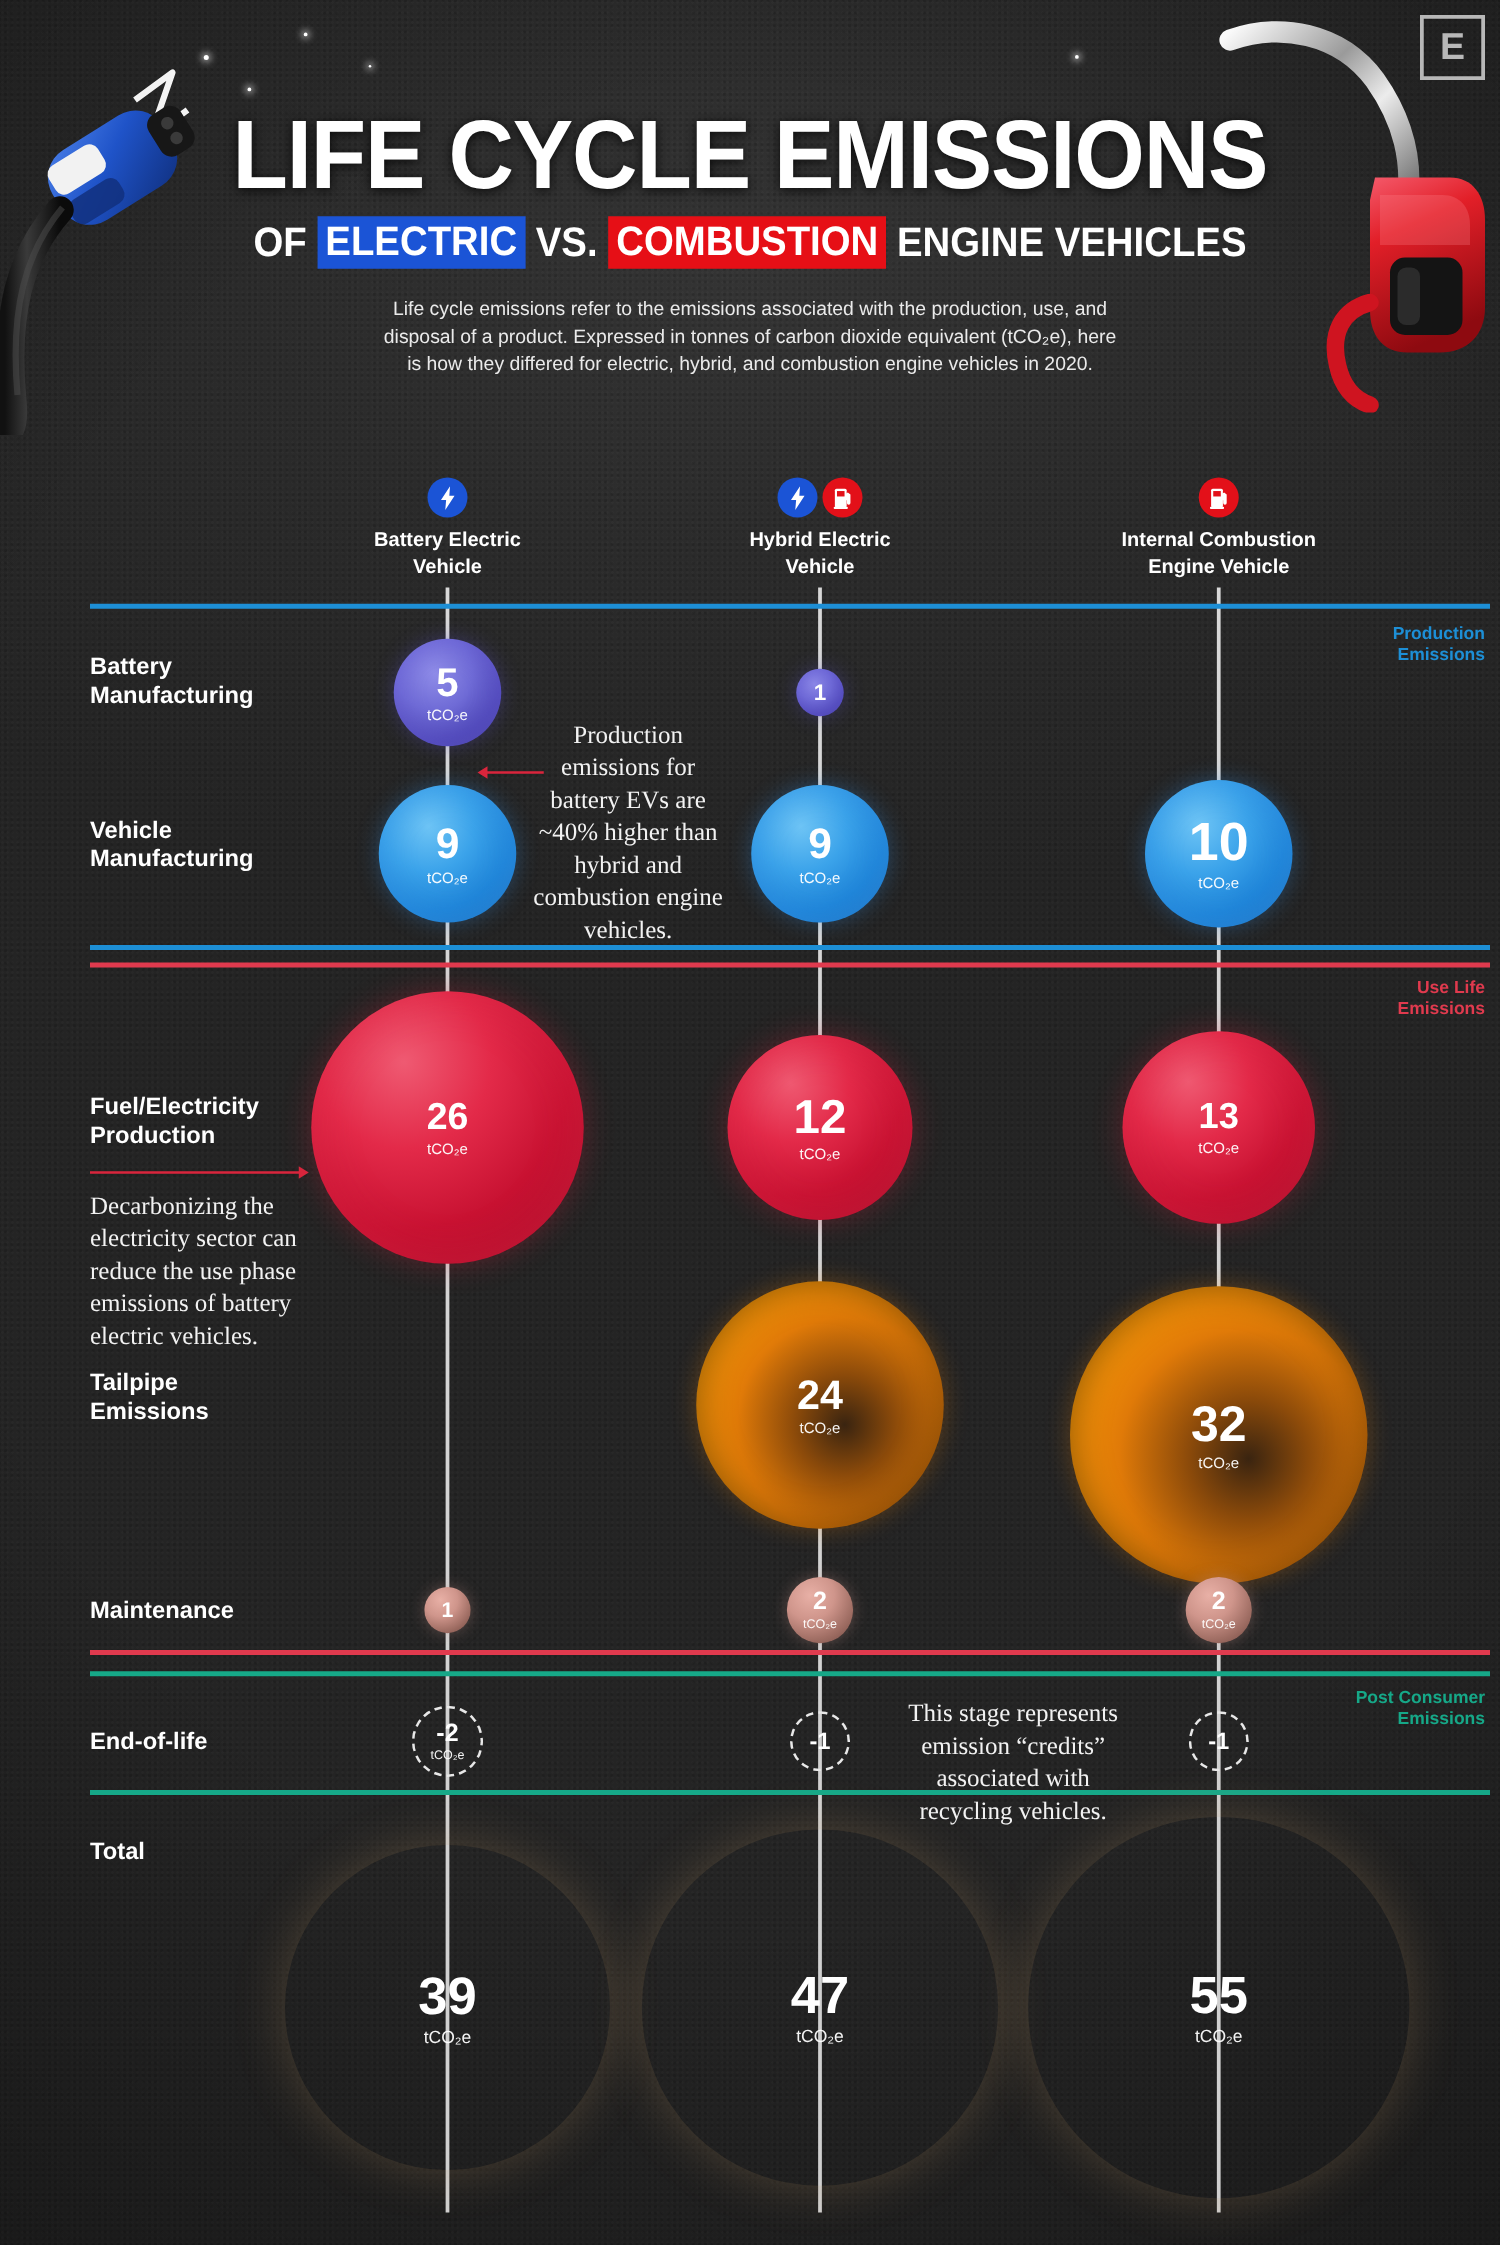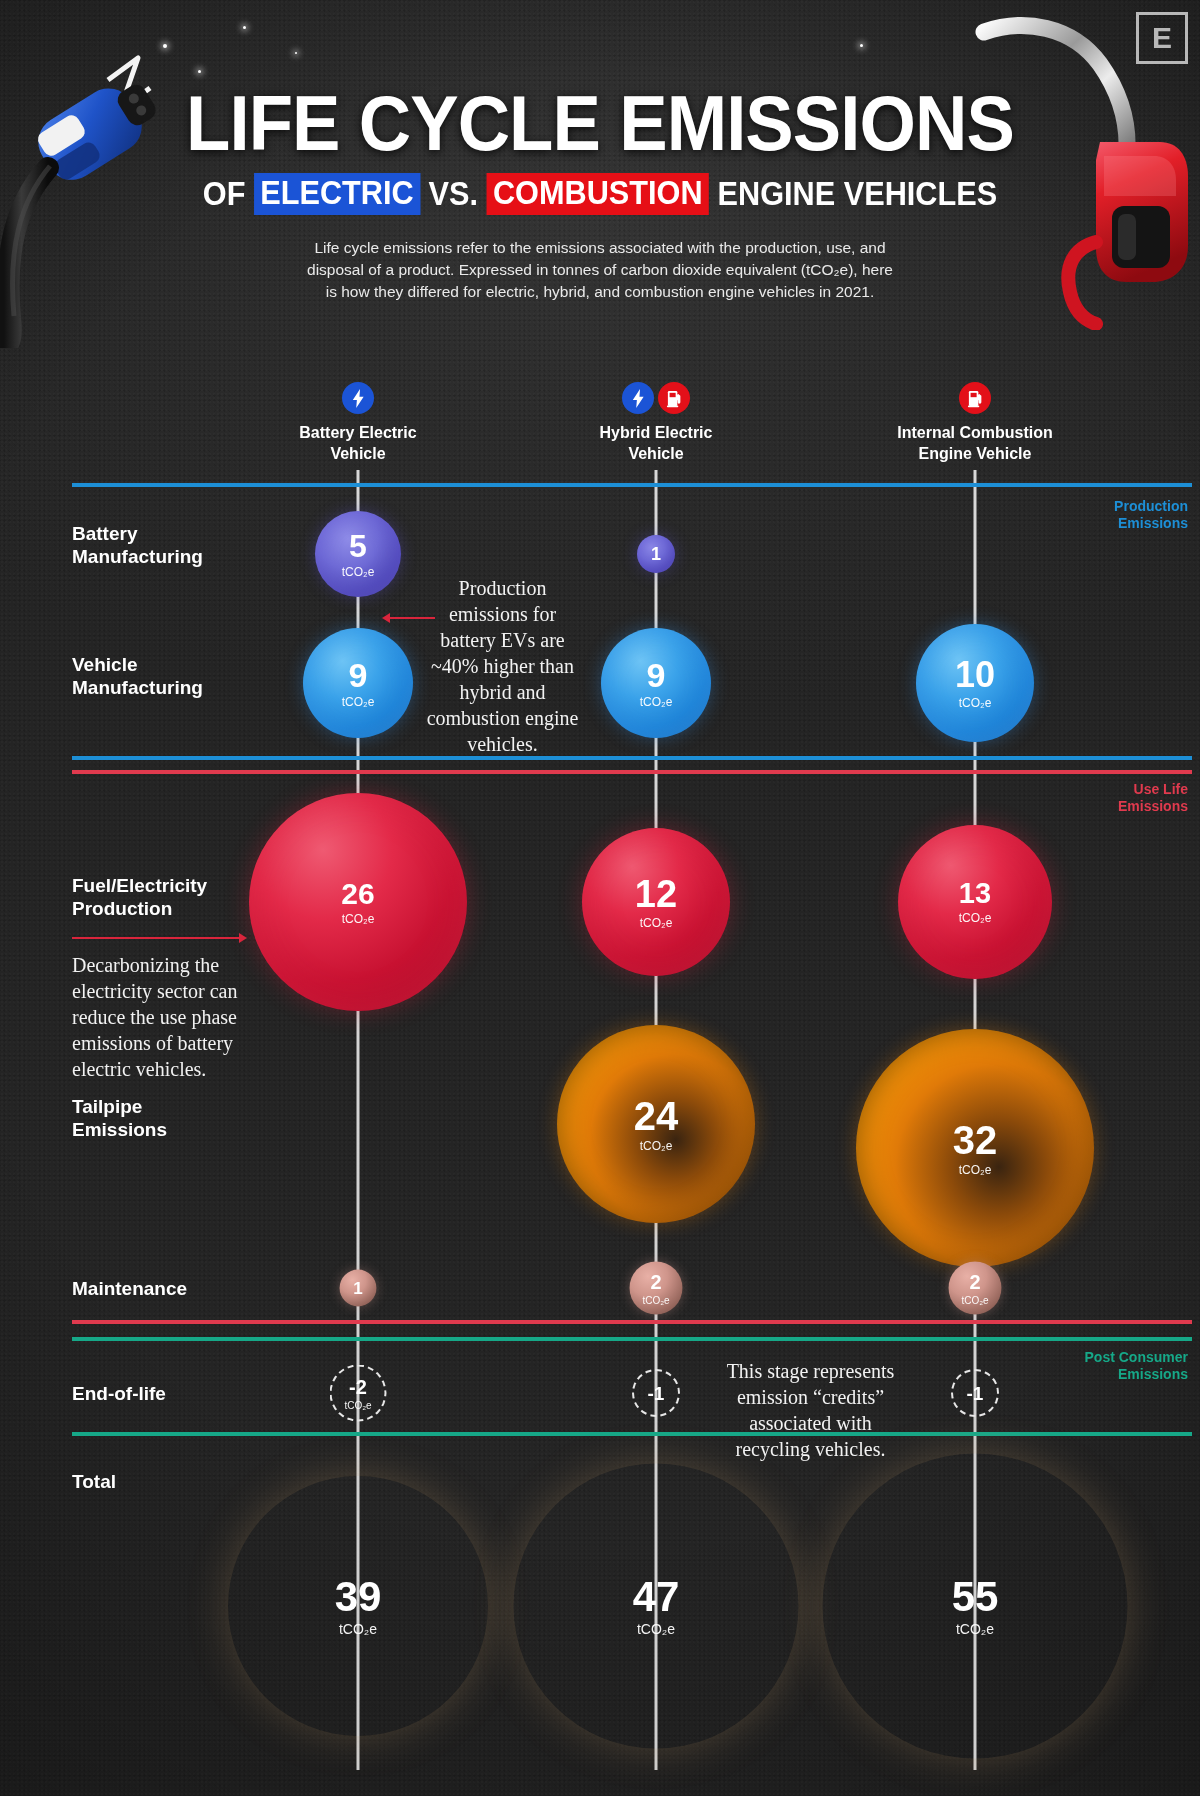--- a/index.html
+++ b/index.html
@@ -298,21 +298,21 @@
 
   <header class="head">
     <div class="title">LIFE CYCLE EMISSIONS</div>
     <div class="subtitle-line">
       <span>OF</span>
       <span class="hl-blue">ELECTRIC</span>
       <span>VS.</span>
       <span class="hl-red">COMBUSTION</span>
       <span>ENGINE VEHICLES</span>
     </div>
-    <p class="lede">Life cycle emissions refer to the emissions associated with the production, use, and disposal of a product. Expressed in tonnes of carbon dioxide equivalent (tCO₂e), here is how they differed for electric, hybrid, and combustion engine vehicles in 2021.</p>
+    <p class="lede">Life cycle emissions refer to the emissions associated with the production, use, and disposal of a product. Expressed in tonnes of carbon dioxide equivalent (tCO₂e), here is how they differed for electric, hybrid, and combustion engine vehicles in 2020.</p>
   </header>
 
   <div id="chart">
 
     <div class="spine" style="left:358px; top:470px; height:1300px;"></div>
     <div class="spine" style="left:656px; top:470px; height:1300px;"></div>
     <div class="spine" style="left:975px; top:470px; height:1300px;"></div>
 
     <div class="col-head" style="left:358px; top:382px;">
       <div class="col-icons">
@@ -418,39 +418,39 @@
 
     <div class="bubble b-blue" style="left:358px; top:683px; width:110px; height:110px;">
       <span class="v" style="font-size:34px;">9</span>
       <span class="u">tCO₂e</span>
     </div>
     <div class="bubble b-blue" style="left:656px; top:683px; width:110px; height:110px;">
       <span class="v" style="font-size:34px;">9</span>
       <span class="u">tCO₂e</span>
     </div>
     <div class="bubble b-blue" style="left:975px; top:683px; width:118px; height:118px;">
-      <span class="v" style="font-size:36px;">10</span>
+      <span class="v" style="font-size:43px;">10</span>
       <span class="u">tCO₂e</span>
     </div>
 
     <div class="bubble b-red" style="left:358px; top:902px; width:218px; height:218px;">
       <span class="v" style="font-size:30px;">26</span>
       <span class="u">tCO₂e</span>
     </div>
     <div class="bubble b-red" style="left:656px; top:902px; width:148px; height:148px;">
       <span class="v" style="font-size:38px;">12</span>
       <span class="u">tCO₂e</span>
     </div>
     <div class="bubble b-red" style="left:975px; top:902px; width:154px; height:154px;">
       <span class="v" style="font-size:29px;">13</span>
       <span class="u">tCO₂e</span>
     </div>
 
     <div class="bubble b-orange" style="left:656px; top:1124px; width:198px; height:198px;">
-      <span class="v" style="font-size:40px;">24</span>
+      <span class="v" style="font-size:33px;">24</span>
       <span class="u">tCO₂e</span>
     </div>
     <div class="bubble b-orange" style="left:975px; top:1148px; width:238px; height:238px;">
       <span class="v" style="font-size:40px;">32</span>
       <span class="u">tCO₂e</span>
     </div>
 
     <div class="bubble b-rose" style="left:358px; top:1288px; width:37px; height:37px;">
       <span class="v" style="font-size:17px;">1</span>
     </div>

